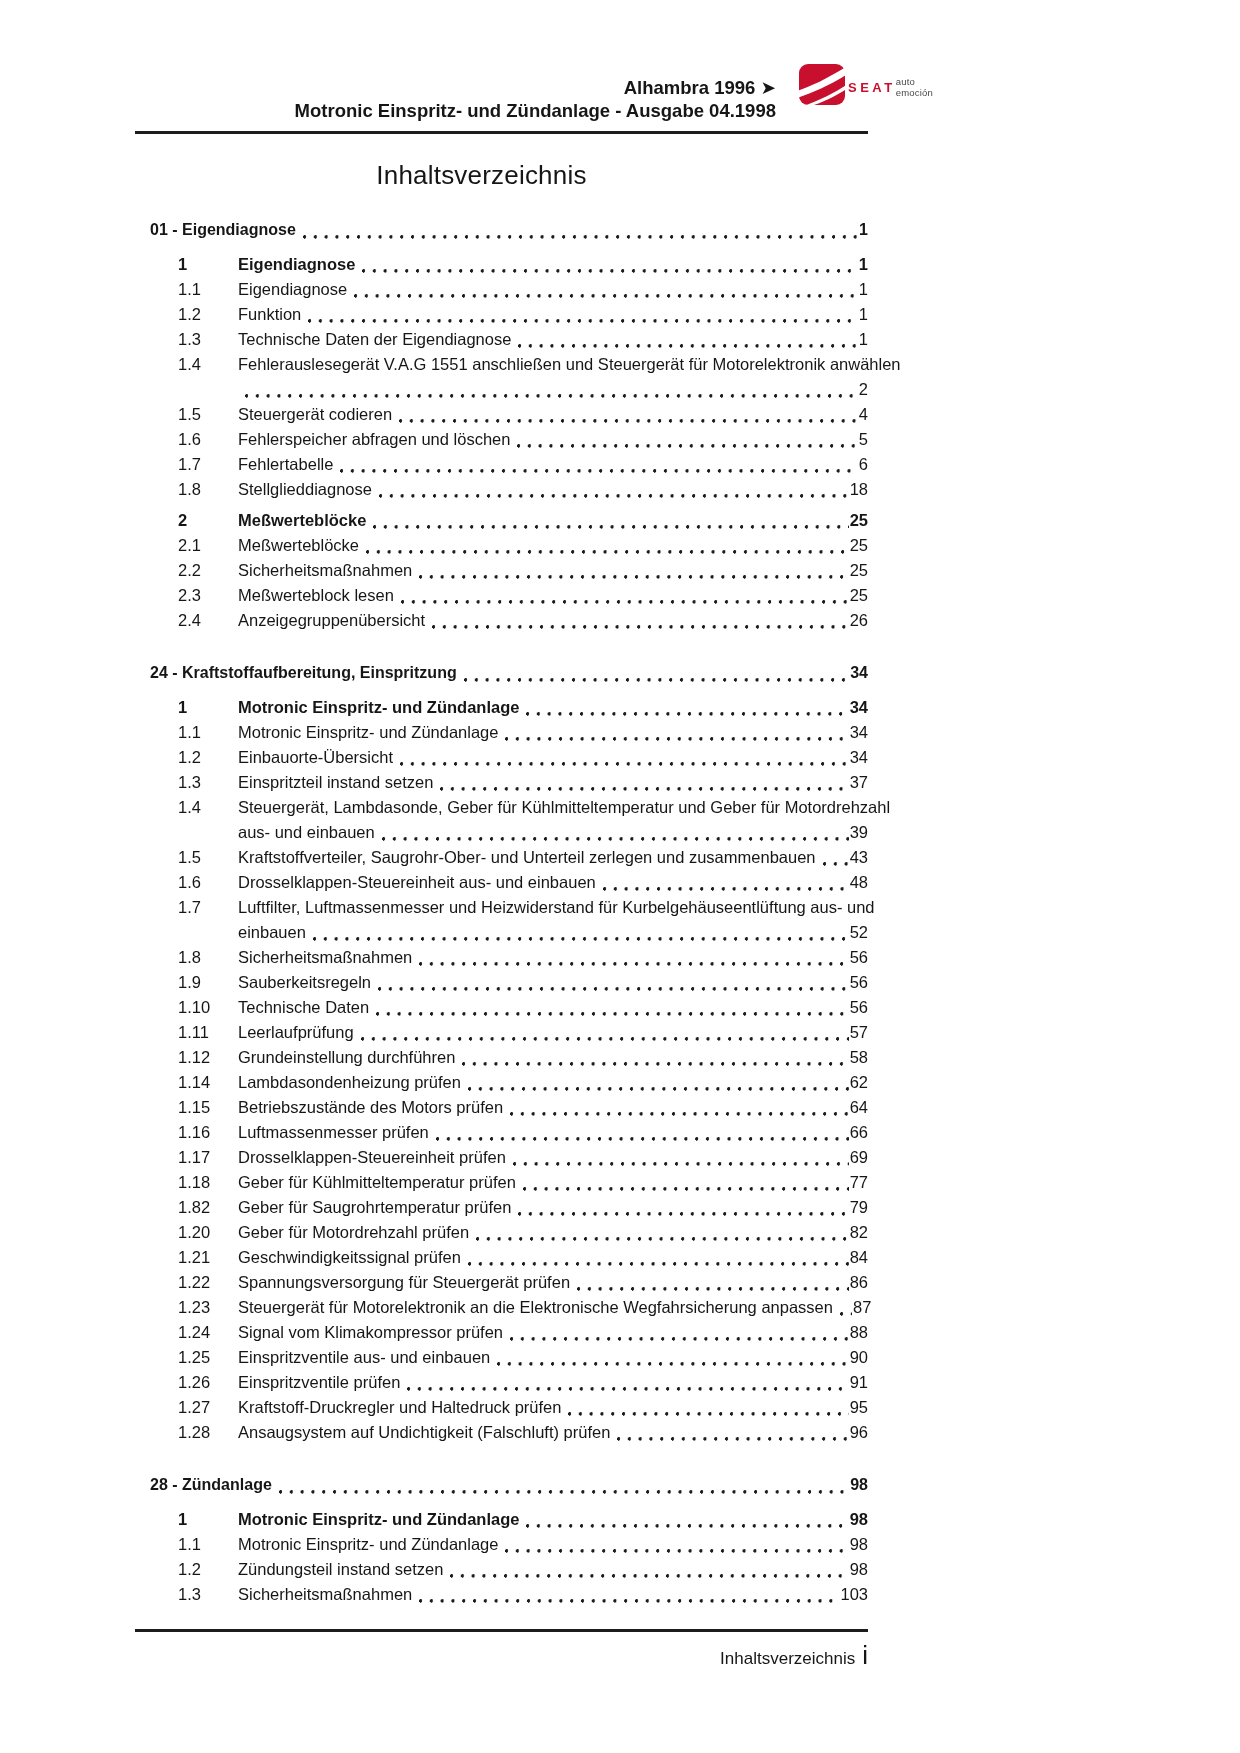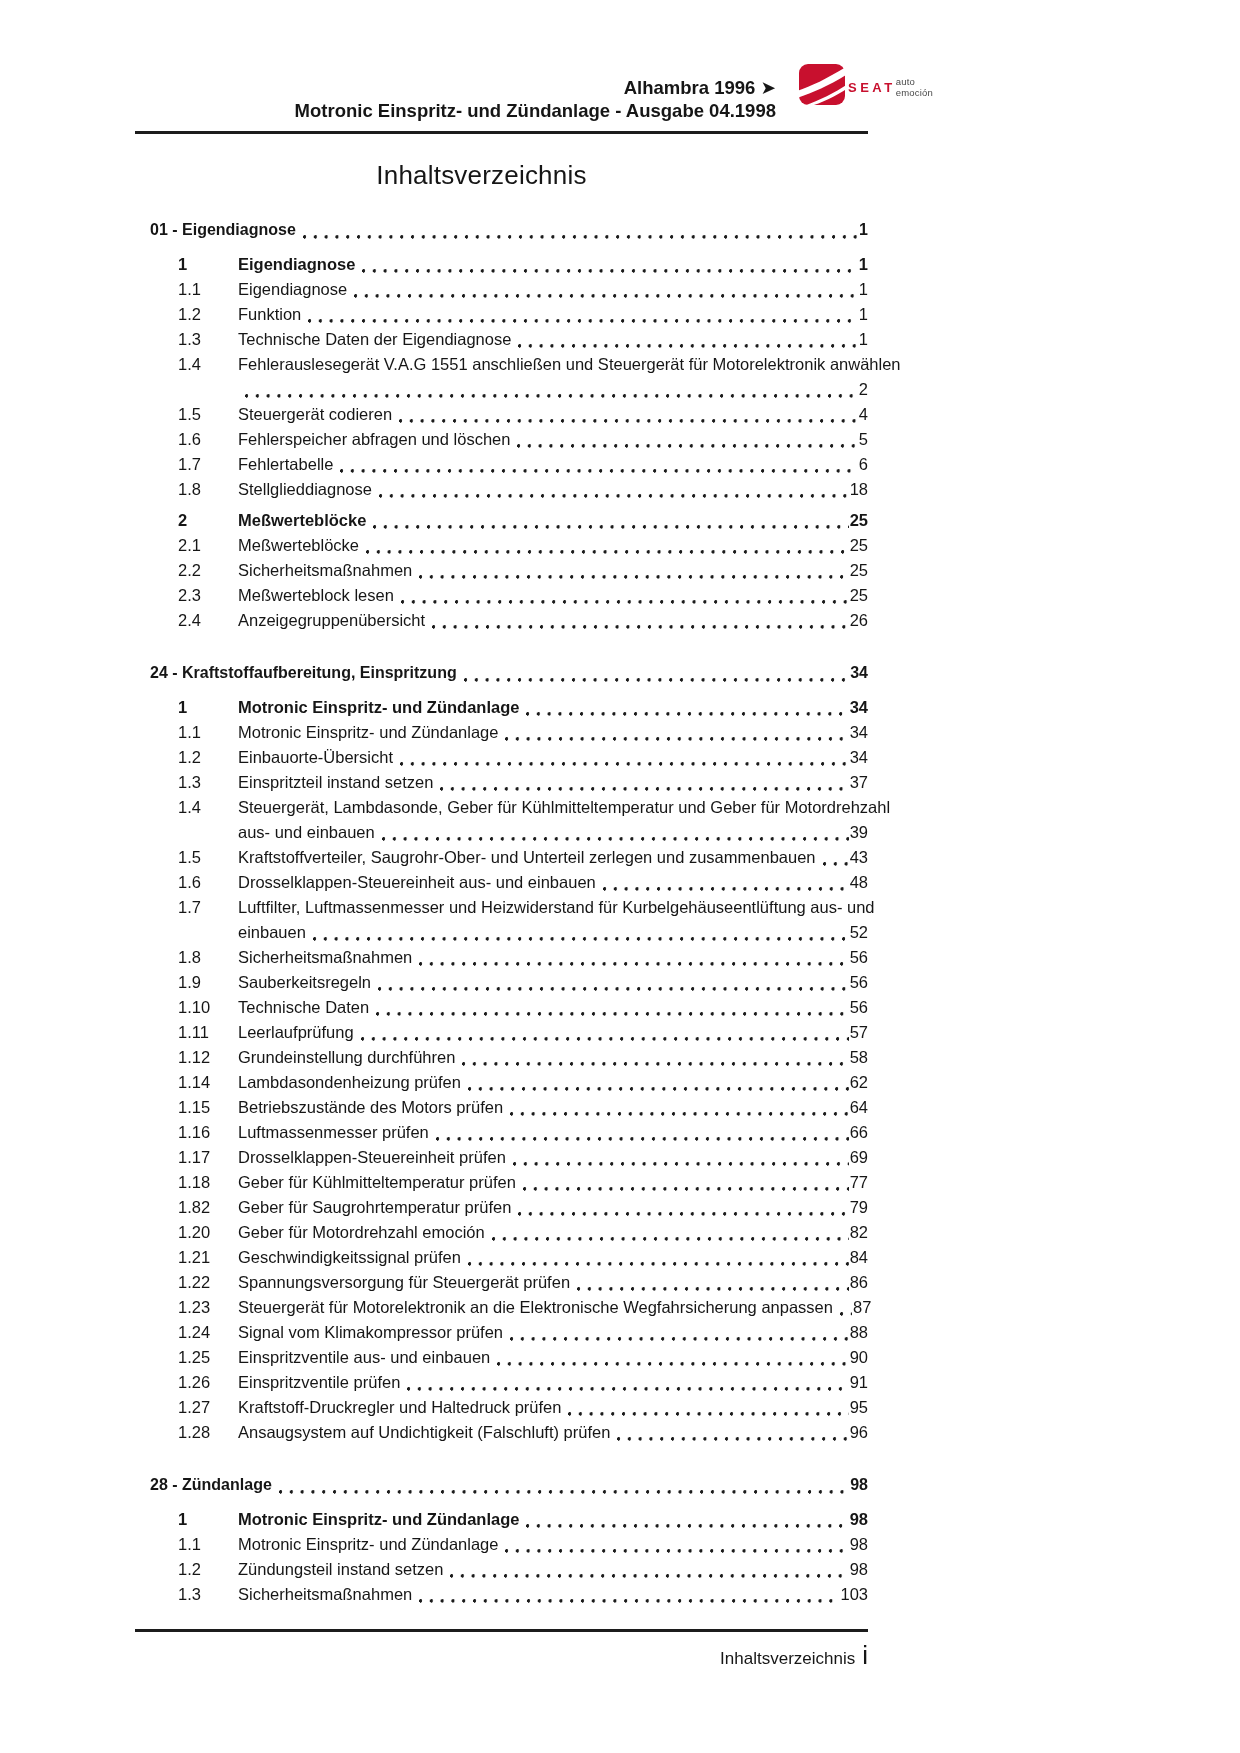--- a/index.html
+++ b/index.html
@@ -414,21 +414,21 @@
             <span class="t">Geber für Saugrohrtemperatur prüfen</span>
             <span class="dots"></span>
             <span class="pg">79</span>
           </span>
         </span>
       </div>
       <div class="row">
         <span class="num">1.20</span>
         <span class="body-col">
           <span class="tline">
-            <span class="t">Geber für Motordrehzahl emoción</span>
+            <span class="t">Geber für Motordrehzahl prüfen</span>
             <span class="dots"></span>
             <span class="pg">82</span>
           </span>
         </span>
       </div>
       <div class="row">
         <span class="num">1.21</span>
         <span class="body-col">
           <span class="tline">
             <span class="t">Geschwindigkeitssignal prüfen</span>

